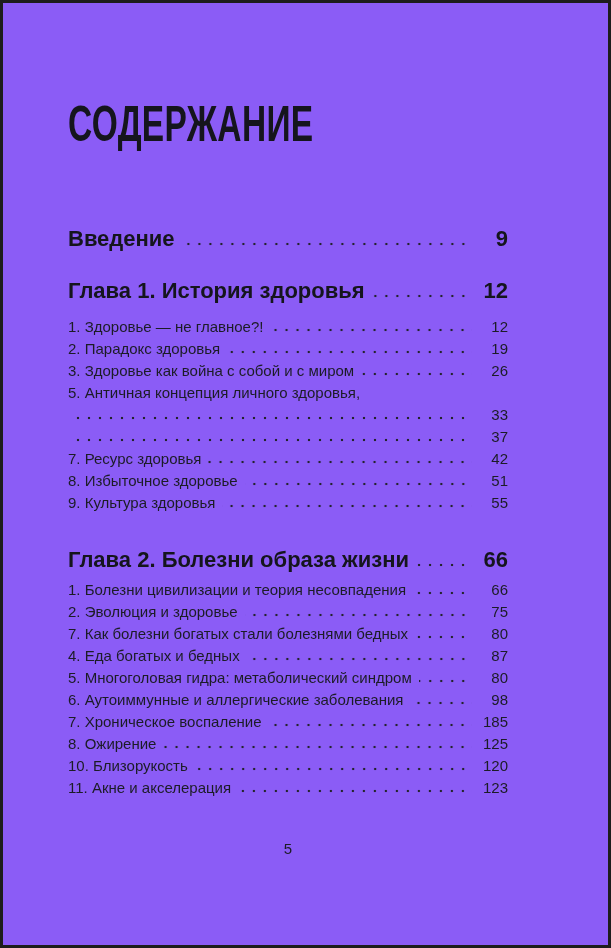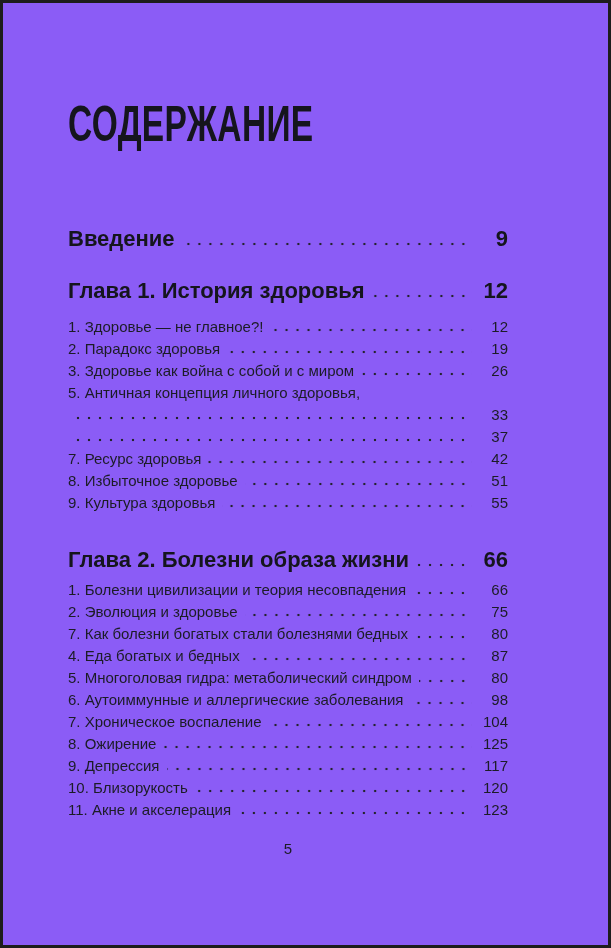--- a/index.html
+++ b/index.html
@@ -168,31 +168,26 @@
     <span class="pg">80</span>
   </div>
           <div class="row">
     <span class="label">6. Аутоиммунные и аллергические заболевания</span>
     <span class="leader"></span>
     <span class="pg">98</span>
   </div>
           <div class="row">
     <span class="label">7. Хроническое воспаление</span>
     <span class="leader"></span>
-    <span class="pg">104</span>
+    <span class="pg">185</span>
   </div>
           <div class="row">
     <span class="label">8. Ожирение</span>
     <span class="leader"></span>
     <span class="pg">125</span>
-  </div>
-          <div class="row">
-    <span class="label">9. Депрессия</span>
-    <span class="leader"></span>
-    <span class="pg">117</span>
   </div>
           <div class="row">
     <span class="label">10. Близорукость</span>
     <span class="leader"></span>
     <span class="pg">120</span>
   </div>
           <div class="row">
     <span class="label">11. Акне и акселерация</span>
     <span class="leader"></span>
     <span class="pg">123</span>

